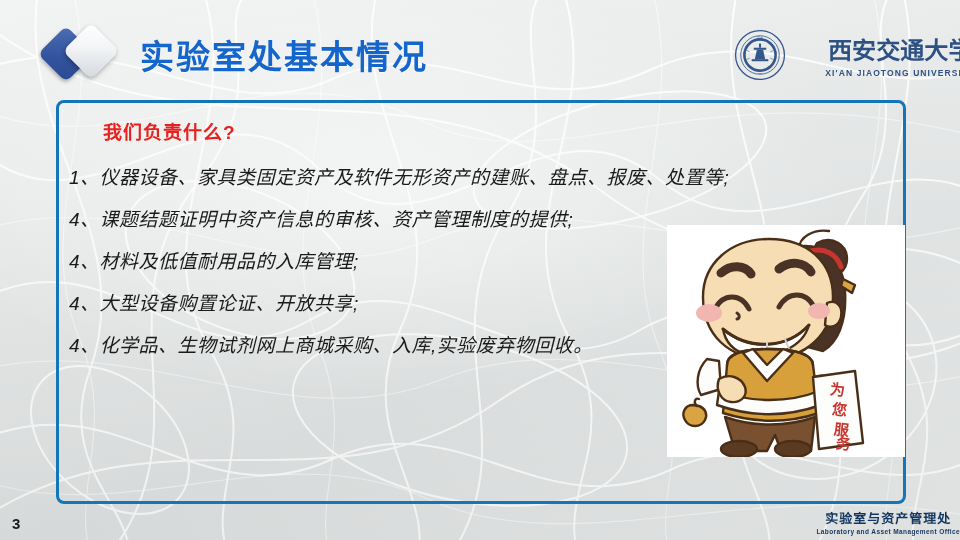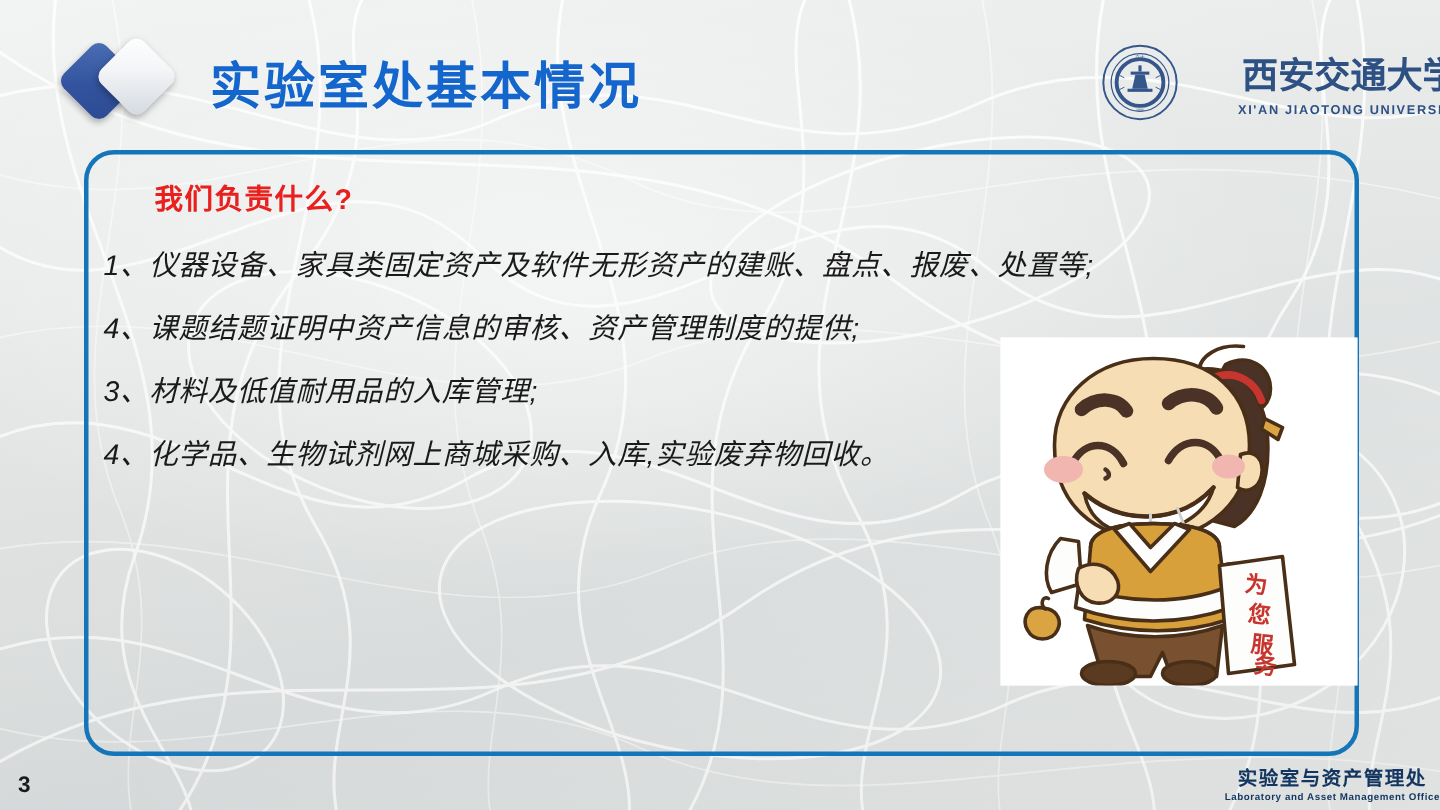--- a/index.html
+++ b/index.html
@@ -100,21 +100,21 @@
     margin-top: 1px;
     white-space: nowrap;
   }
 
   
   .content-box {
     position: absolute;
     left: 56px; top: 100px;
     width: 850px; height: 404px;
     border: 3px solid #1476b8;
-    border-radius: 20px;
+    border-radius: 8px;
     box-sizing: border-box;
   }
 
   .sub-heading {
     position: absolute;
     left: 44px; top: 14px;
     font-size: 19px;
     font-weight: bold;
     color: #e8201e;
     letter-spacing: 1px;
@@ -256,21 +256,22 @@
     </div>
   </div>
 
   <div class="content-box">
 
     <div class="sub-heading">我们负责什么?</div>
 
     <div class="bullets">
       <div class="bullet">1、仪器设备、家具类固定资产及软件无形资产的建账、盘点、报废、处置等;</div>
       <div class="bullet">4、课题结题证明中资产信息的审核、资产管理制度的提供;</div>
-      <div class="bullet">3、材料及低值耐用品的入库管理;</div>
+      <div class="bullet">4、材料及低值耐用品的入库管理;</div>
+      <div class="bullet">4、大型设备购置论证、开放共享;</div>
       <div class="bullet">4、化学品、生物试剂网上商城采购、入库,实验废弃物回收。</div>
     </div>
 
     <div class="mascot-panel">
       <svg width="238" height="232" viewBox="0 0 238 232" xmlns="http://www.w3.org/2000/svg">
         <rect x="0" y="0" width="238" height="232" fill="#ffffff"></rect>
         <g stroke="#4a2f18" stroke-width="2.4" stroke-linejoin="round" stroke-linecap="round">
 
           <path d="M150 18 c16 -8 30 2 30 16 c0 12 -10 18 -22 18 c-10 0 -18 -6 -18 -16 z" fill="#4a3326"></path>
           <path d="M132 24 c0 -12 14 -20 30 -18" fill="none"></path>

